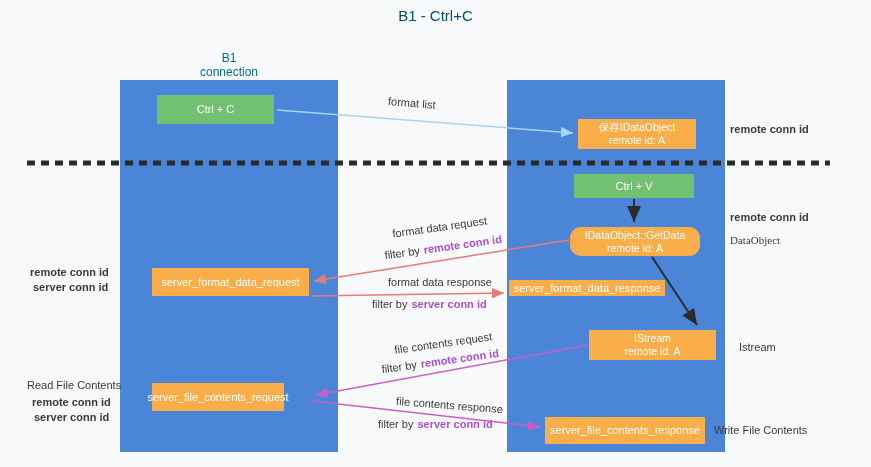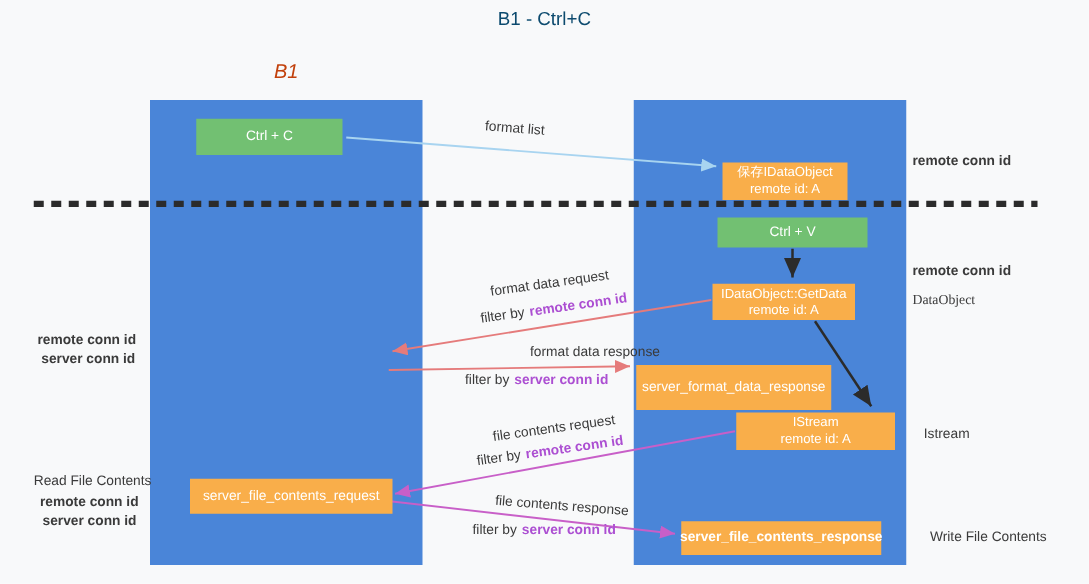--- a/index.html
+++ b/index.html
@@ -1,84 +1,85 @@
 <!DOCTYPE html>
 <html><head>
 <meta charset="utf-8">
 <style>
   html,body{margin:0;padding:0;}
   body{font-family:"Liberation Sans", sans-serif;}
   #canvas{position:relative;width:871px;height:467px;background:#f8f9fa;overflow:hidden;}
 
   .title{position:absolute;left:0;top:6px;width:871px;text-align:center;
          font-size:15px;line-height:20px;color:#0c4a6e;}
-  .col-header{position:absolute;text-align:center;font-size:16px;line-height:14px;color:#c2410c;font-style:italic;}
+  .col-header{position:absolute;text-align:center;font-size:12px;line-height:14px;color:#0369a1;}
   #header-left{left:120px;top:51px;width:218px;}
   #header-right{left:507px;top:51px;width:218px;}
 
   .col{position:absolute;top:80px;width:218px;height:372px;background:#4a85d8;}
   #col-left{left:120px;}
   #col-right{left:507px;}
 
   #arrow-layer{position:absolute;left:0;top:0;width:871px;height:467px;pointer-events:none;}
 
   .box{position:absolute;display:flex;flex-direction:column;align-items:center;justify-content:center;
        color:#fff;text-align:center;font-size:11px;line-height:13px;}
   .box.two{font-size:10.5px;}
   .green{background:#72c072;}
   .orange{background:#f9ae4a;}
   #box-ctrl-c{left:157px;top:95px;width:117px;height:29px;}
-  #box-save{left:578px;top:130px;width:100px;height:30px;align-items:center;}
+  #box-save{left:578px;top:119px;width:118px;height:30px;align-items:center;}
   #box-ctrl-v{left:574px;top:174px;width:120px;height:24px;}
-  #box-getdata{left:570px;top:227px;width:114px;height:29px;}
+  #box-getdata{left:570px;top:227px;width:130px;height:29px;border-radius:11px;}
   #box-format-req{left:152px;top:268px;width:157px;height:28px;}
-  #box-format-resp{left:509px;top:280px;width:156px;height:36px;margin-top:12px;}
+  #box-format-resp{left:509px;top:280px;width:156px;height:16px;}
   #box-istream{left:589px;top:330px;width:127px;height:30px;}
-  #box-file-req{left:152px;top:383px;width:162px;height:28px;align-items:center;}
-  #box-file-resp{left:545px;top:417px;width:160px;height:27px;font-weight:bold;}
+  #box-file-req{left:152px;top:383px;width:132px;height:28px;align-items:center;}
+  #box-file-resp{left:545px;top:417px;width:160px;height:27px;}
 
   .lbl{position:absolute;font-size:11px;color:#3a3a3a;white-space:nowrap;transform-origin:center;}
   .cid{font-weight:bold;}
   .purple{color:#ac4fd2;}
   .greent{color:#5ab95a;}
   .pref{margin-right:4px;}
 
   #lbl-format-list{left:388px;top:97px;transform:rotate(4.5deg);}
   #lbl-fdr1{left:392px;top:221px;transform:rotate(-8deg);}
   #lbl-fdr2{left:384px;top:241px;transform:rotate(-8deg);}
-  #lbl-fdresp1{left:388px;top:276px;margin-left:36px;}
+  #lbl-fdresp1{left:388px;top:276px;}
   #lbl-fdresp2{left:372px;top:298px;}
   #lbl-fcr1{left:394px;top:337px;transform:rotate(-8deg);}
   #lbl-fcr2{left:381px;top:355px;transform:rotate(-8deg);}
   #lbl-fcresp1{left:396px;top:399px;transform:rotate(4.5deg);}
   #lbl-fcresp2{left:378px;top:418px;}
 
   .side{position:absolute;font-size:11px;white-space:nowrap;color:#3a3a3a;}
   #side-remote-top{left:730px;top:123px;}
   #side-remote-mid{left:730px;top:211px;}
   #side-dataobject{left:730px;top:234px;font-family:Liberation Serif, serif;}
   #side-istream{left:739px;top:341px;}
-  #side-write{left:744px;top:424px;}
+  #side-write{left:714px;top:424px;}
   #side-read{left:27px;top:379px;}
   #left-t-remote{left:30px;top:266px;}
   #left-t-server{left:33px;top:281px;}
   #left-b-remote{left:32px;top:396px;}
   #left-b-server{left:34px;top:411px;}
 </style>
 </head>
 <body>
 
 <div id="canvas">
 
   <div class="title">
     <div>B1 - Ctrl+C</div>
   </div>
 
   <div class="col-header" id="header-left">
     <div>B1</div>
+    <div>connection</div>
   </div>
 
   <div class="col" id="col-left"></div>
   <div class="col" id="col-right"></div>
 
   <svg id="arrow-layer" viewBox="0 0 871 467">
     <defs>
       <marker id="m-blue" markerWidth="9" markerHeight="8" refX="8" refY="3.5" orient="auto">
         <path d="M0,0 L8,3.5 L0,7 z" fill="#a8d4f0"></path>
       </marker>
@@ -113,20 +114,23 @@
 
   <div class="box green" id="box-ctrl-v">
     <div>Ctrl + V</div>
   </div>
 
   <div class="box orange two" id="box-getdata">
     <div>IDataObject::GetData</div>
     <div>remote id: A</div>
   </div>
 
+  <div class="box orange" id="box-format-req">
+    <div>server_format_data_request</div>
+  </div>
 
   <div class="box orange" id="box-format-resp">
     <div>server_format_data_response</div>
   </div>
 
   <div class="box orange two" id="box-istream">
     <div>IStream</div>
     <div>remote id: A</div>
   </div>
 

